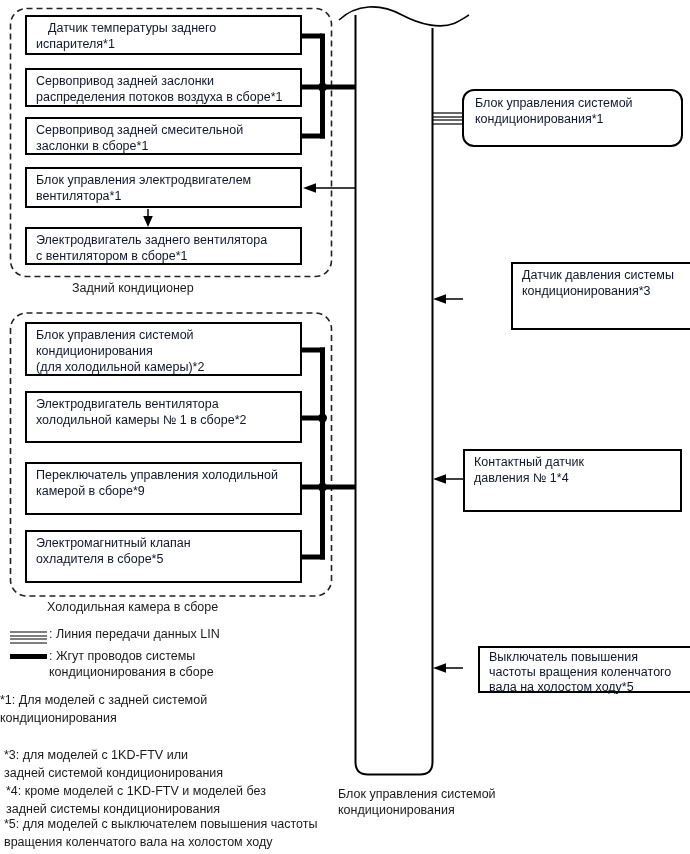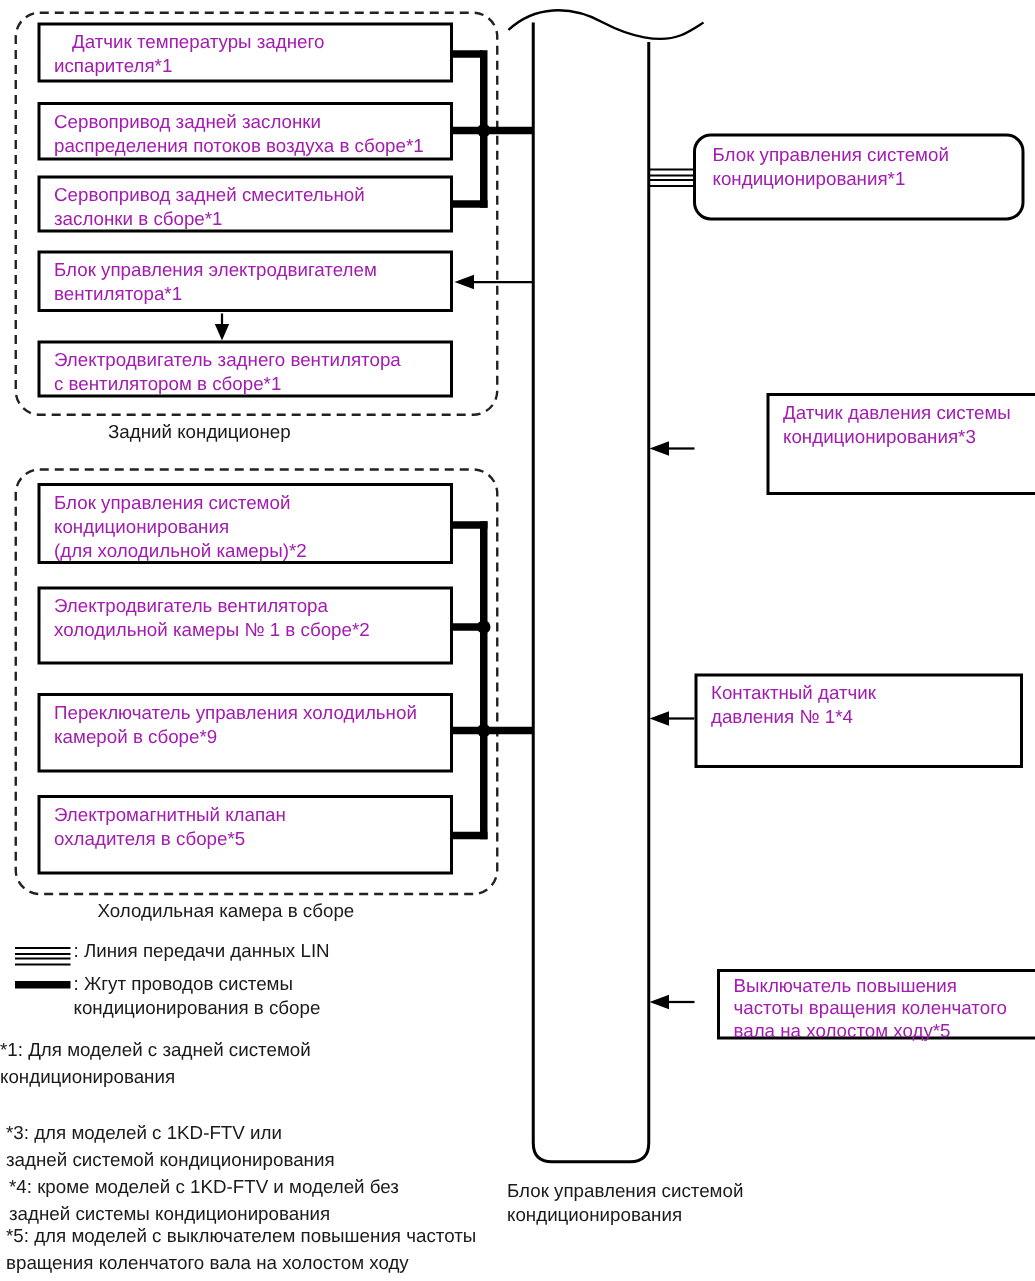--- a/index.html
+++ b/index.html
@@ -14,21 +14,21 @@
   .wires{position:absolute;left:0;top:0;}
   .node{
     position:absolute;
     box-sizing:border-box;
     background:#ffffff;
     border:2px solid #000000;
     font-size:12.5px;
     line-height:16px;
     white-space:pre-line;
     padding:3px 6px 0 9px;
-    color:#a21caf;
+    color:#0f172a;
   }
   .node.rounded{border-radius:12px;padding-top:4px;padding-left:11px;}
   .node.tight{line-height:15px;padding-top:2px;margin-left:14px;}
   .caption{
     position:absolute;
     font-size:12.5px;
     line-height:16px;
     white-space:pre-line;
     color:#1a1a1a;
   }
@@ -118,21 +118,21 @@
 
   <div class="node" style="left:25px;top:322px;width:277px;height:54px;">Блок управления системой
 кондиционирования
 (для холодильной камеры)*2</div>
   <div class="node" style="left:25px;top:391px;width:277px;height:52px;">Электродвигатель вентилятора
 холодильной камеры № 1 в сборе*2</div>
   <div class="node" style="left:25px;top:462px;width:277px;height:53px;">Переключатель управления холодильной
 камерой в сборе*9</div>
   <div class="node" style="left:25px;top:530px;width:277px;height:53px;">Электромагнитный клапан
 охладителя в сборе*5</div>
-  <div class="caption" style="left:65px;top:599px;text-align:right;">Холодильная камера в сборе</div>
+  <div class="caption" style="left:47px;top:599px;text-align:right;">Холодильная камера в сборе</div>
 
   <div class="node rounded" style="left:462px;top:89px;width:221px;height:58px;">Блок управления системой
 кондиционирования*1</div>
   <div class="node" style="left:463px;top:262px;width:219px;height:68px;margin-left:48px;">Датчик давления системы
 кондиционирования*3</div>
   <div class="node" style="left:463px;top:449px;width:219px;height:63px;">Контактный датчик
 давления № 1*4</div>
   <div class="node tight" style="left:464px;top:646px;width:218px;height:47px;">Выключатель повышения
 частоты вращения коленчатого
 вала на холостом ходу*5</div>

